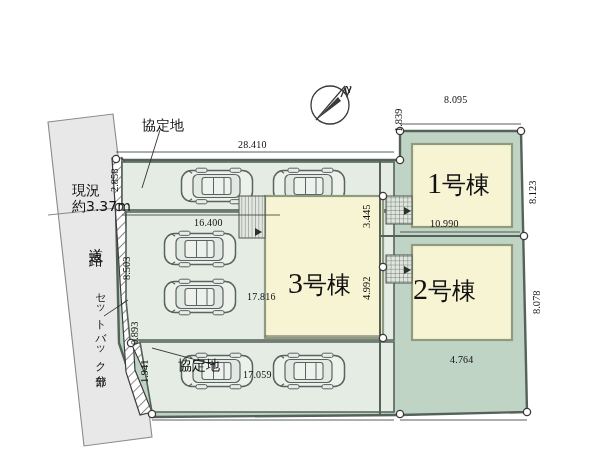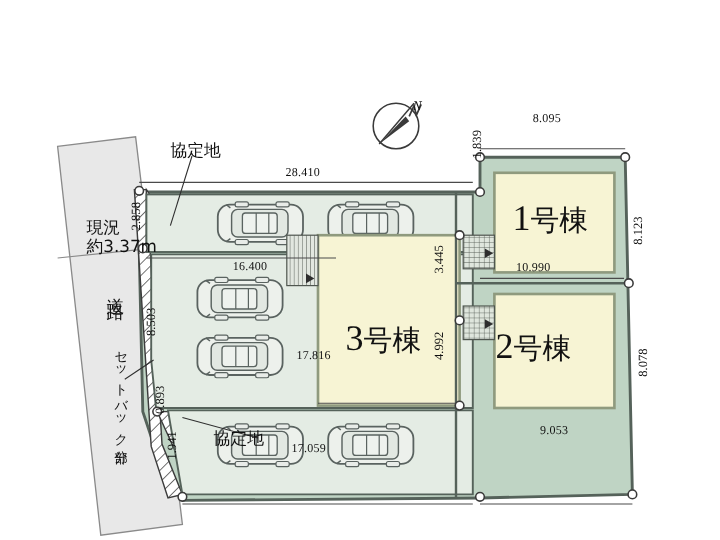--- a/index.html
+++ b/index.html
@@ -229,21 +229,21 @@
 <div class="lbl dim" style="left:194px; top:218px;">16.400</div>
 
 <div class="lbl dim" style="left:444px; top:95px;">8.095</div>
 
 <div class="lbl dim" style="left:430px; top:219px;text-align:center;">10.990</div>
 
 <div class="lbl dim" style="left:247px; top:292px;">17.816</div>
 
 <div class="lbl dim" style="left:243px; top:370px;">17.059</div>
 
-<div class="lbl dim" style="left:450px; top:355px;">9.053</div>
+<div class="lbl dim" style="left:450px; top:355px;">4.764</div>
 
 <div class="lbl dim-v" style="left:394px; top:132px; transform:rotate(-90deg);">1.839</div>
 
 <div class="lbl dim-v" style="left:528px; top:204px; transform:rotate(-90deg);">8.123</div>
 
 <div class="lbl dim-v" style="left:532px; top:314px; transform:rotate(-90deg);">8.078</div>
 
 <div class="lbl dim-v" style="left:362px; top:228px; transform:rotate(-90deg);">3.445</div>
 
 <div class="lbl dim-v" style="left:362px; top:300px; transform:rotate(-90deg);">4.992</div>

